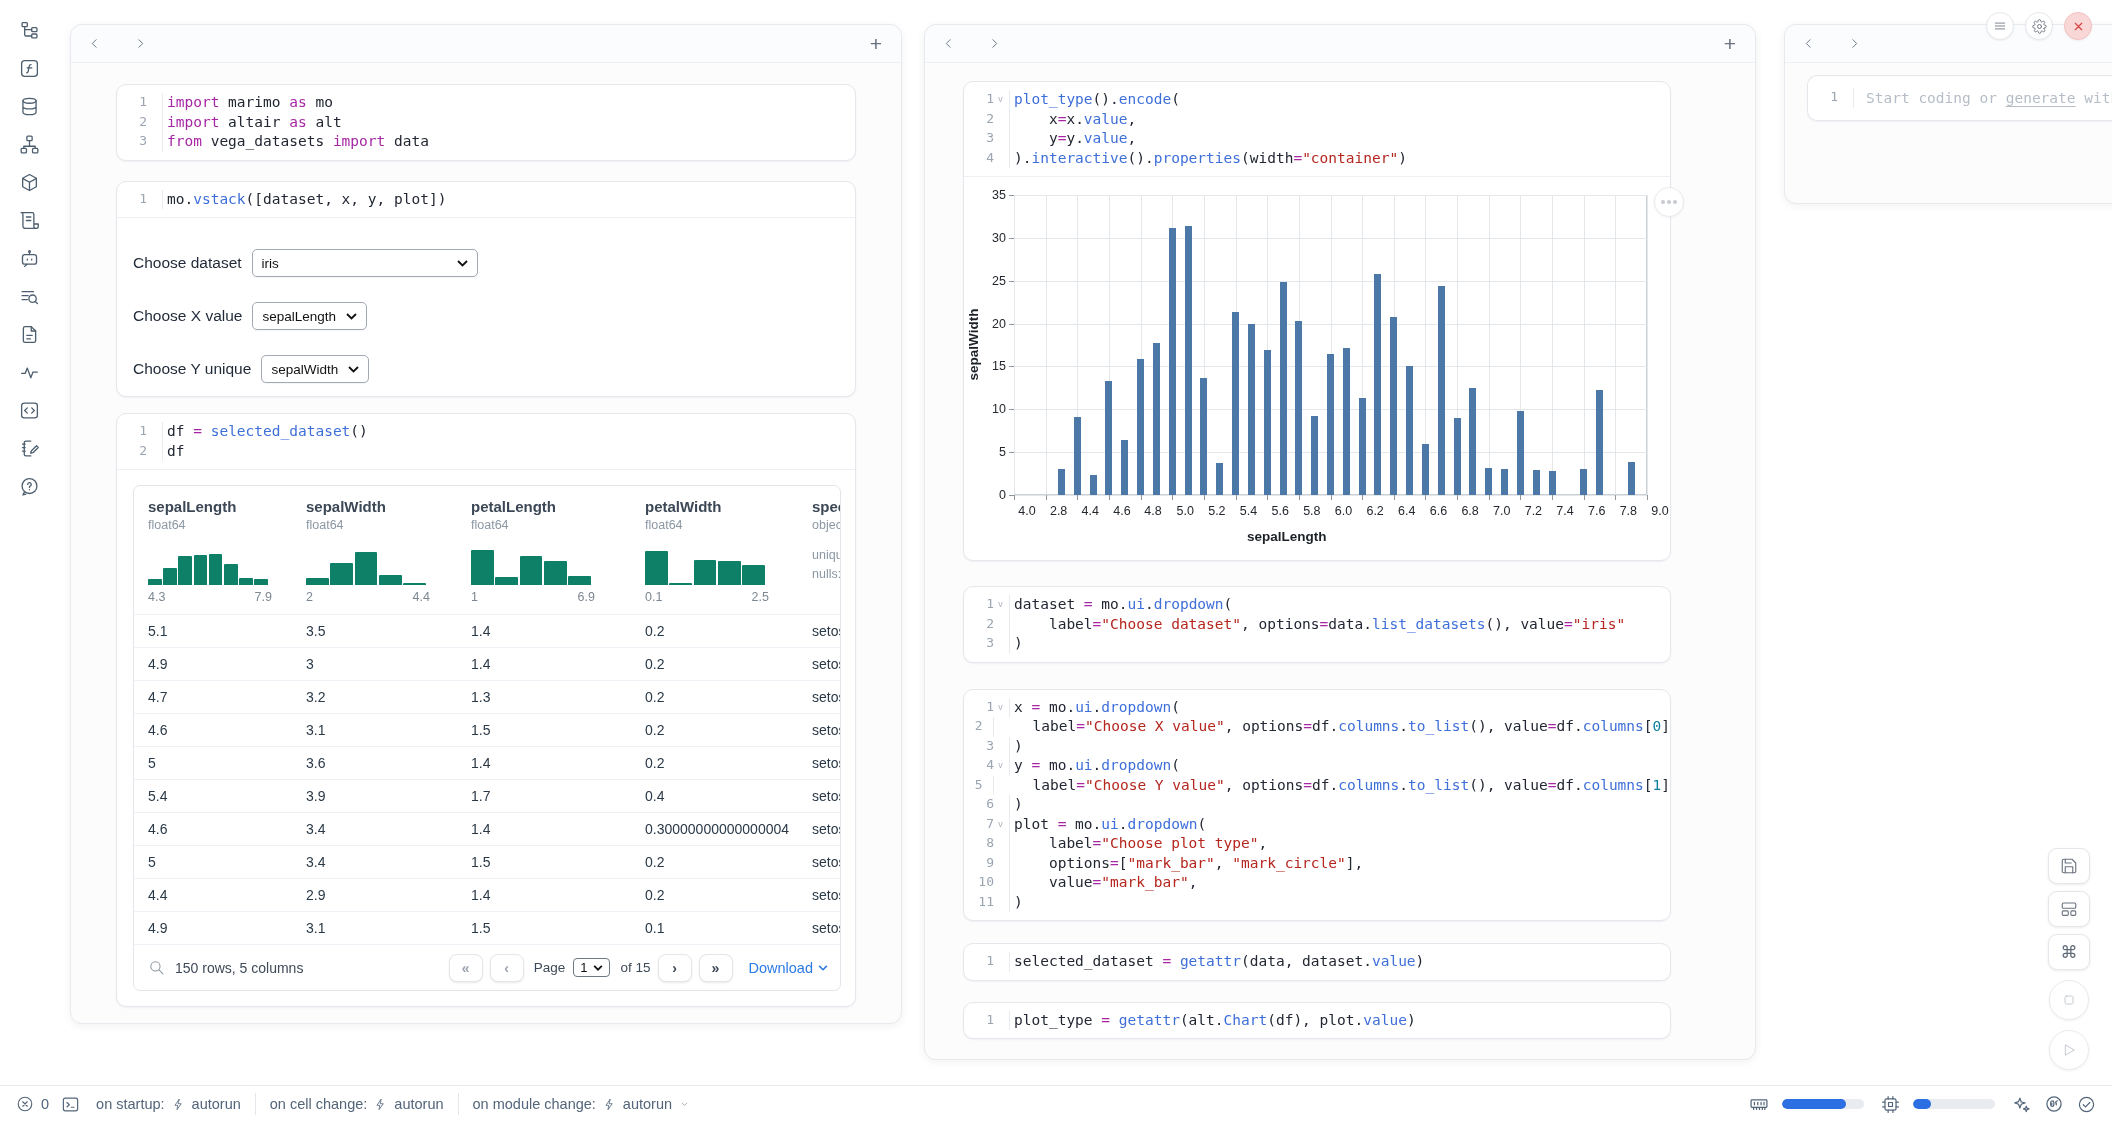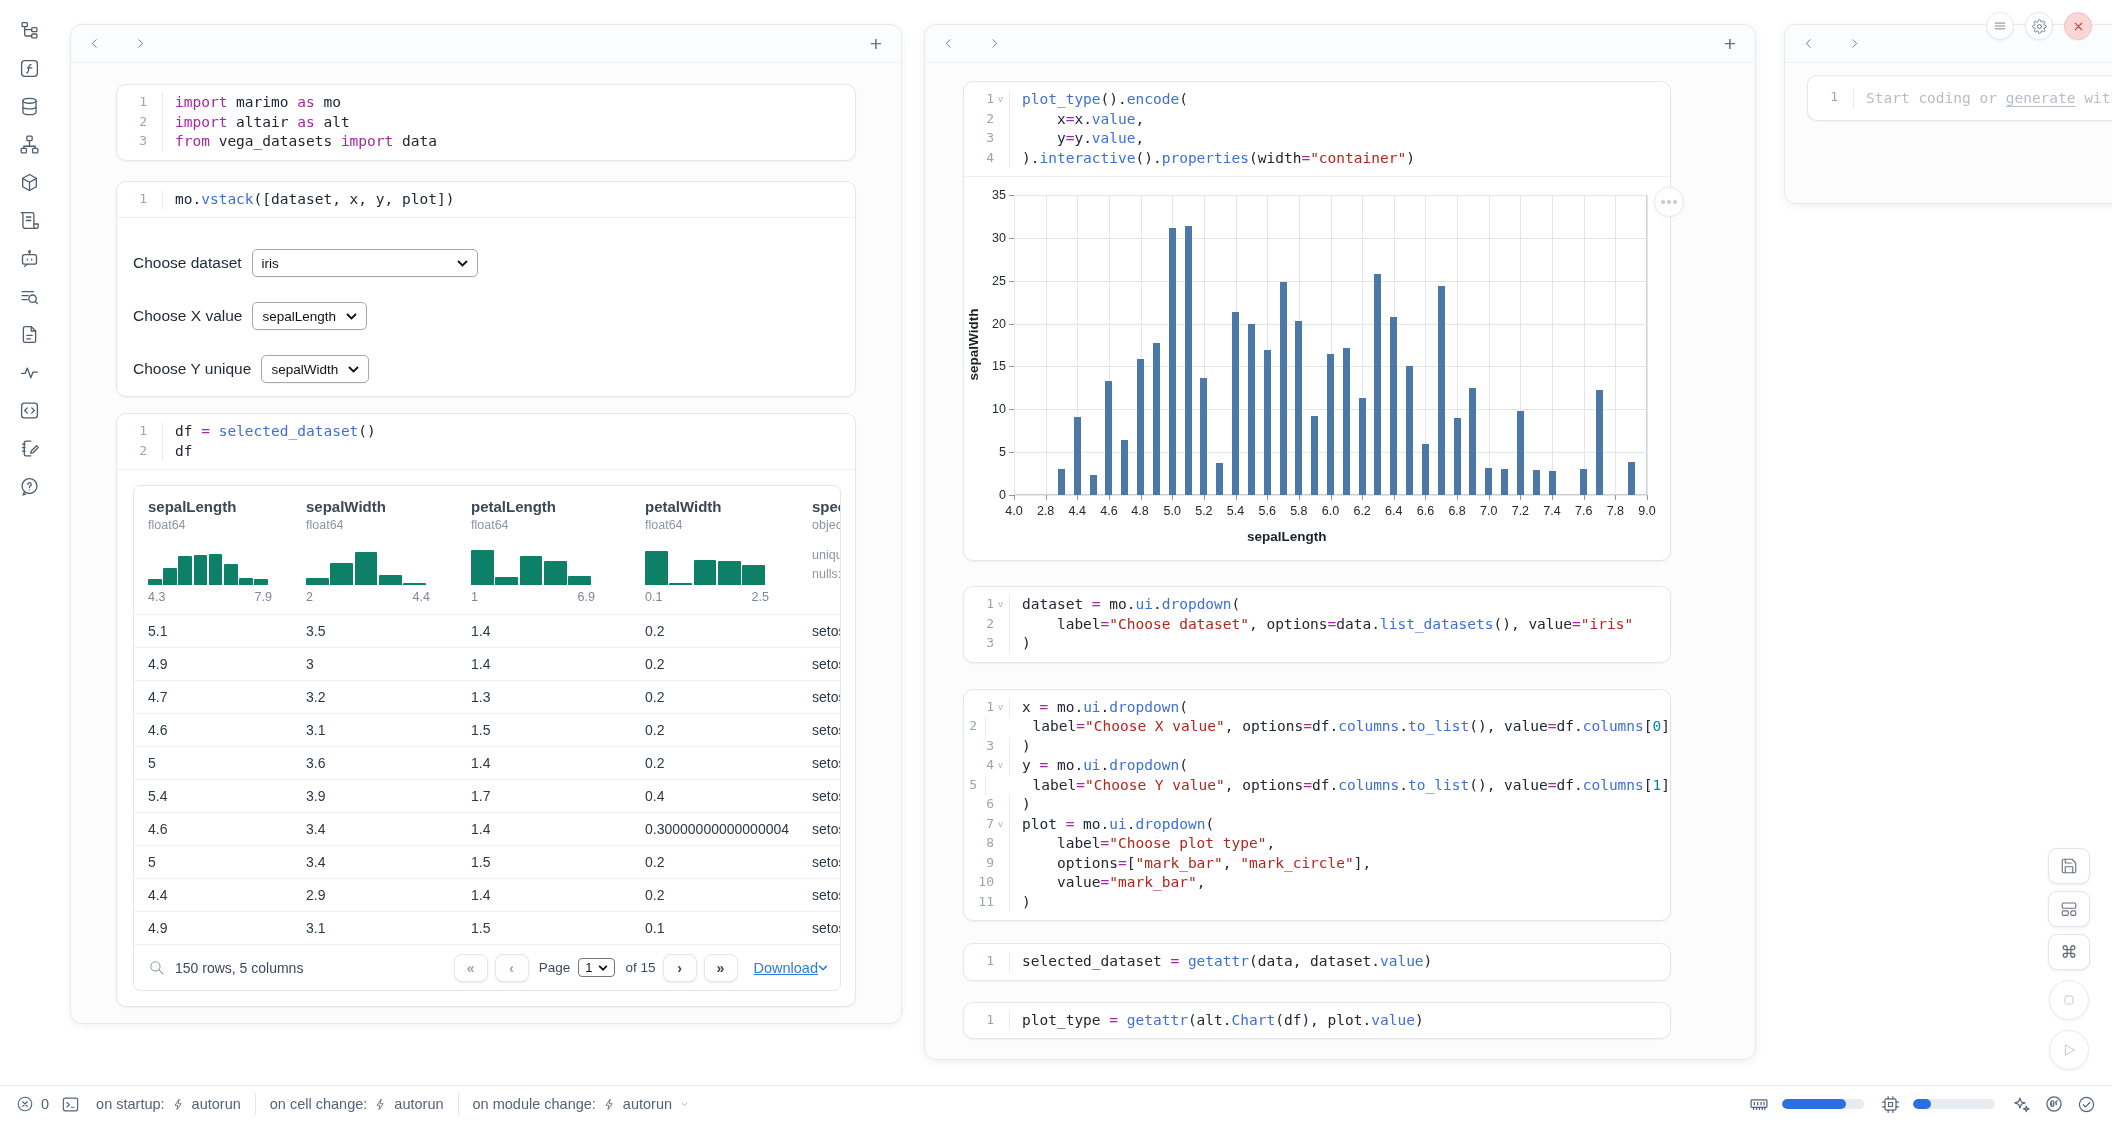--- a/index.html
+++ b/index.html
@@ -32,21 +32,21 @@
   
   .cell { background:#fff; border:1px solid #e4e7ec; border-radius:10px;
     box-shadow:0 1px 2px rgba(15,23,42,.05); overflow:visible; position:relative; }
   .panel-left  .cell { margin-left:45px; width:740px; }
   .panel-mid   .cell { margin-left:38px; width:708px; }
   .panel-right .cell { margin-left:22px; width:400px; border-radius:10px 0 0 10px; border-right:none; }
   .code { padding:8px 0; }
   .code-row { display:flex; line-height:19.5px; }
   .ln { width:30px; text-align:right; color:#9aa5b1; font:13px "DejaVu Sans Mono", monospace; padding-top:1px; }
   .fold { width:13px; text-align:center; color:#aab3bc; font-size:9px; line-height:19.5px; }
-  .cl { border-left:1px solid #e8ebef; padding-left:12px; margin-left:2px; flex:1;
+  .cl { border-left:1px solid #e8ebef; padding-left:4px; margin-left:2px; flex:1;
     font:14.5px/19.5px "DejaVu Sans Mono", monospace; color:#222733; white-space:pre; }
   .tk-kw { color:#a626a4; }
   .tk-fn { color:#3e6fd9; }
   .tk-str { color:#b5261e; }
   .tk-op { color:#a626a4; }
   .tk-num { color:#0a7f9e; }
   .divider { border-top:1px solid #edeff2; }
 
   
   .dd-stack { padding:15px 16px 13px; display:flex; flex-direction:column; gap:9px; }
@@ -75,32 +75,32 @@
   .td { padding-left:14px; font-size:14px; color:#2a3947; white-space:nowrap; overflow:hidden; }
   .dffoot { border-top:1px solid #eef1f5; height:46px; display:flex; align-items:center; padding:0 12px 0 14px; }
   .df-summary { font-size:14px; color:#3e4a57; margin-left:10px; }
   .pg-btn { width:34px; height:28px; border:1px solid #e3e6ea; border-radius:8px; background:#fff;
     box-shadow:0 1px 2px rgba(0,0,0,.09); display:flex; align-items:center; justify-content:center;
     font-size:14px; font-weight:bold; cursor:pointer; margin-left:7px; }
   .pg-dim { color:#9ca3af; } .pg-dark { color:#3a4653; }
   .pg-text { font-size:13.5px; color:#3e4a57; margin-left:10px; }
   .pg-select { display:inline-flex; align-items:center; gap:6px; border:1.5px solid #6f7781; border-radius:4px;
     padding:1px 6px; margin-left:8px; font-size:13px; color:#111; cursor:pointer; background:#fff; }
-  .download { display:inline-flex; align-items:center; color:#2c7be5; font-size:14.5px;
-    margin-left:16px; cursor:pointer;text-decoration:underline; }
+  .download { display:inline-flex; align-items:center; gap:5px; color:#2c7be5; font-size:14.5px;
+    margin-left:16px; cursor:pointer; }
 
   
   .chart-area { position:relative; height:383px; }
   .plotbox { position:absolute; left:50px; top:18px; width:633px; height:300px;
     border:1px solid #ccd1d6; background:#fff; }
   .vgrid { position:absolute; width:1px; background:#e4e7ea; }
   .hgrid { position:absolute; height:1px; background:#e4e7ea; }
   .xtick { position:absolute; width:1px; height:5px; background:#8e959c; }
   .ytick { position:absolute; width:5px; height:1px; background:#8e959c; }
-  .xlab { position:absolute; transform:translateX(-50%); font-size:12.5px; color:#24292f; }
+  .xlab { position:absolute; transform:translateX(-50%); font-size:12.5px; color:#24292f;margin-left:13px; }
   .ylab { position:absolute; width:32px; text-align:right; font-size:12.5px; color:#24292f; }
   .cbar { position:absolute; width:7px; background:#4c78a8; }
   .ax-title { position:absolute; font-size:13.5px; font-weight:bold; color:#1c2128; }
   .dots-btn { position:absolute; right:-14px; top:10px; width:30px; height:30px; border-radius:50%;
     border:1px solid #e8eaec; background:#fff; box-shadow:0 1px 3px rgba(0,0,0,.05);
     display:flex; align-items:center; justify-content:center; gap:2.5px; cursor:pointer; }
   .dots-btn i { width:3.5px; height:3.5px; border-radius:50%; background:#c9cdd2; }
 
   
   .ph-row { display:flex; padding:12px 0; }

